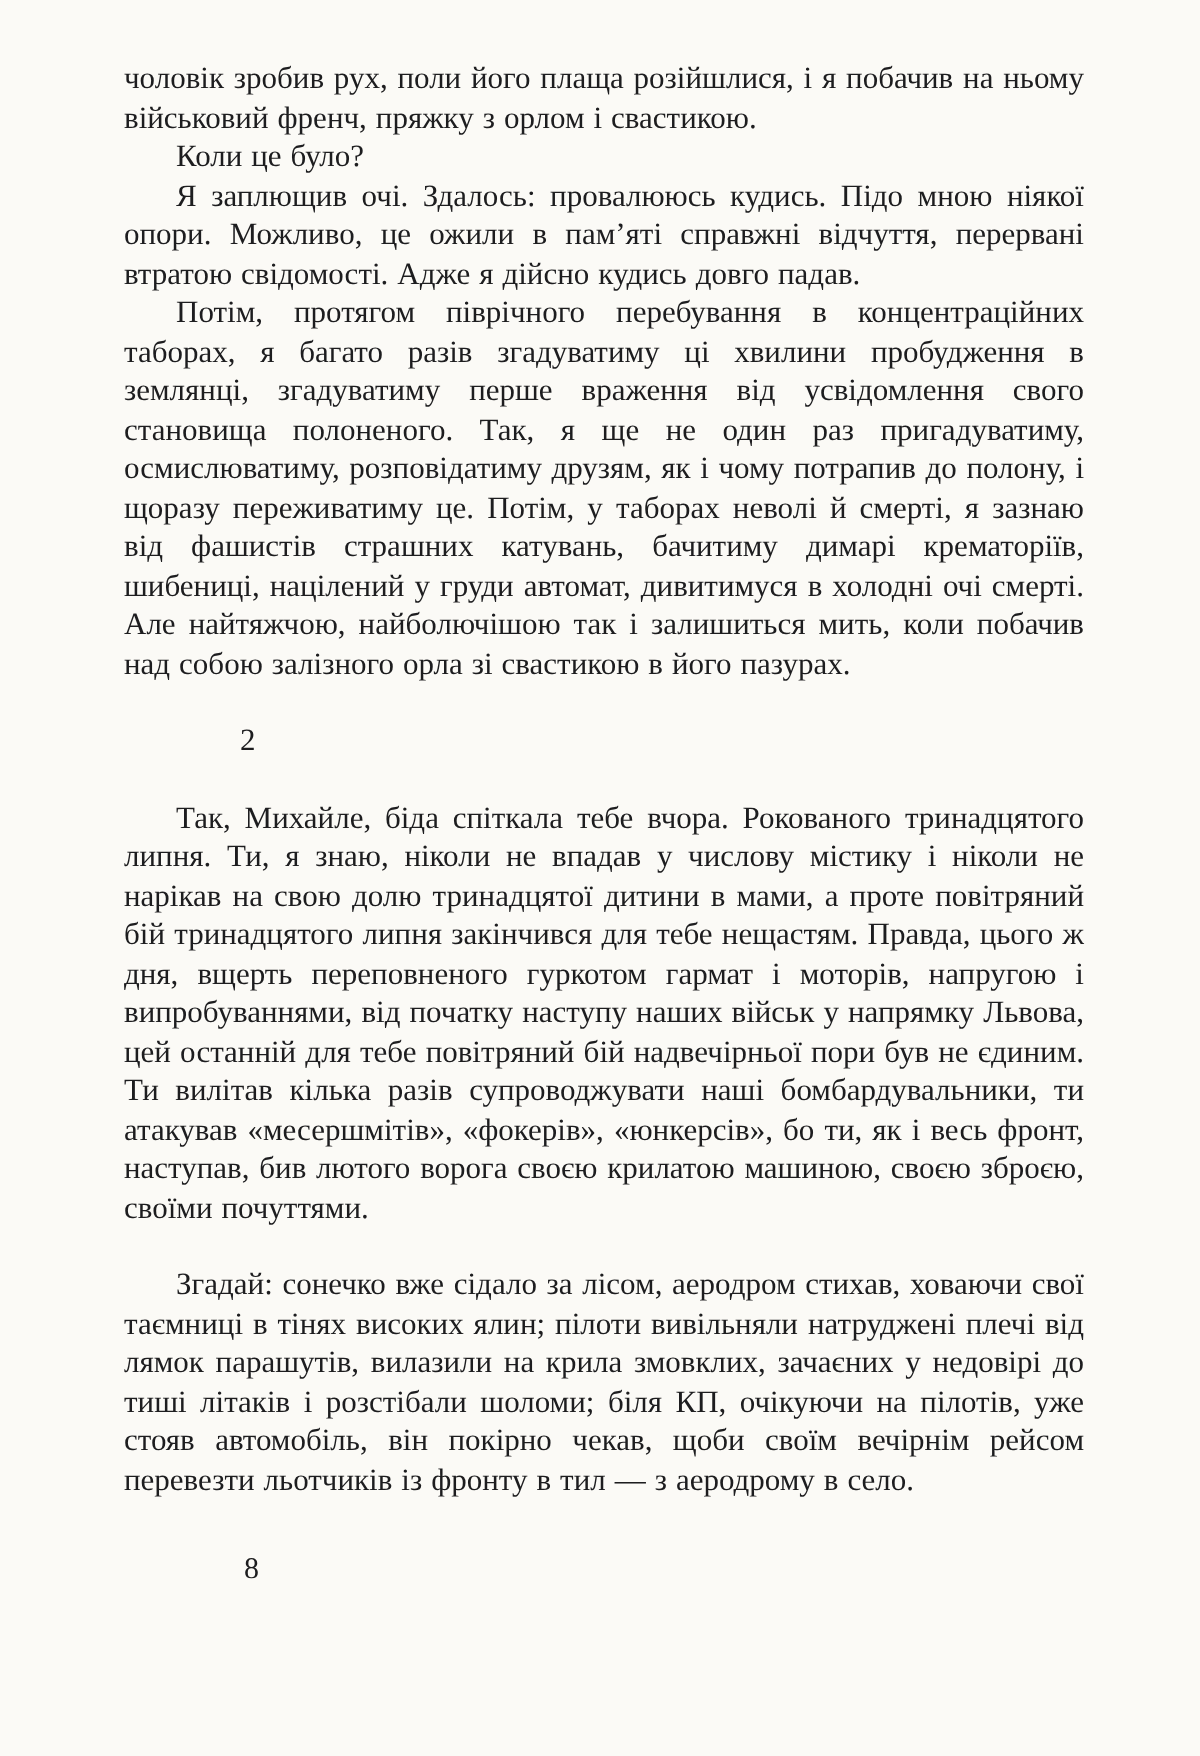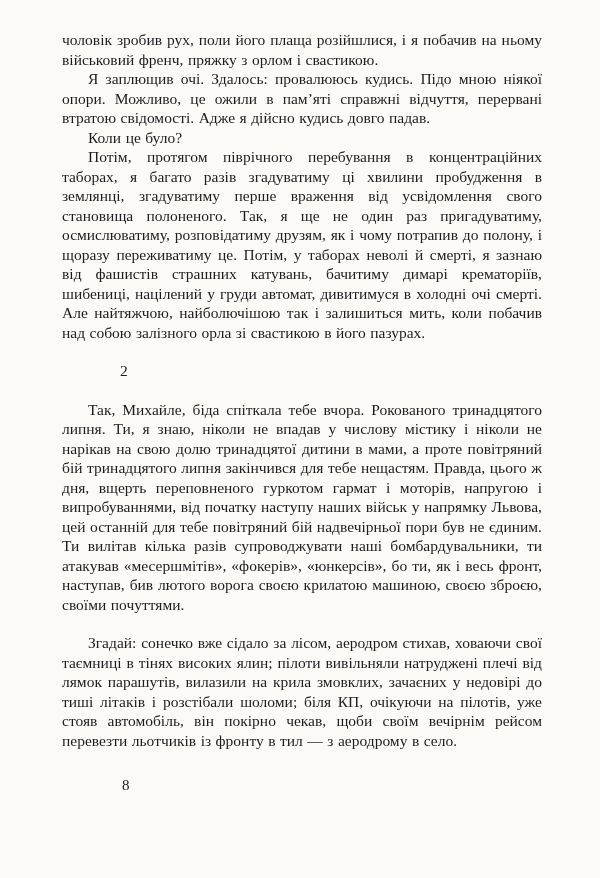--- a/index.html
+++ b/index.html
@@ -49,23 +49,23 @@
   }
 </style>
 </head>
 <body>
 
 <div class="page">
   <div class="text-block">
 
     <p class="para no-indent">чоловік зробив рух, поли його плаща розійшлися, і я побачив на ньому військовий френч, пряжку з орлом і свастикою.</p>
 
+    <p class="para">Коли це було?</p>
+
     <p class="para">Я заплющив очі. Здалось: провалююсь кудись. Підо мною ніякої опори. Можливо, це ожили в пам’яті справжні відчуття, перервані втратою свідомості. Адже я дійсно кудись довго падав.</p>
-
-    <p class="para">Коли це було?</p>
 
     <p class="para">Потім, протягом піврічного перебування в концентраційних таборах, я багато разів згадуватиму ці хвилини пробудження в землянці, згадуватиму перше враження від усвідомлення свого становища полоненого. Так, я ще не один раз пригадуватиму, осмислюватиму, розповідатиму друзям, як і чому потрапив до полону, і щоразу переживатиму це. Потім, у таборах неволі й смерті, я зазнаю від фашистів страшних катувань, бачитиму димарі крематоріїв, шибениці, націлений у груди автомат, дивитимуся в холодні очі смерті. Але найтяжчою, найболючішою так і залишиться мить, коли побачив над собою залізного орла зі свастикою в його пазурах.</p>
 
 
     <div class="section-number">2</div>
 
     <p class="para">Так, Михайле, біда спіткала тебе вчора. Рокованого тринадцятого липня. Ти, я знаю, ніколи не впадав у числову містику і ніколи не нарікав на свою долю тринадцятої дитини в мами, а проте повітряний бій тринадцятого липня закінчився для тебе нещастям. Правда, цього ж дня, вщерть переповненого гуркотом гармат і моторів, напругою і випробуваннями, від початку наступу наших військ у напрямку Львова, цей останній для тебе повітряний бій надвечірньої пори був не єдиним. Ти вилітав кілька разів супроводжувати наші бомбардувальники, ти атакував «месершмітів», «фокерів», «юнкерсів», бо ти, як і весь фронт, наступав, бив лютого ворога своєю крилатою машиною, своєю зброєю, своїми почуттями.</p>
 
     <p class="para spaced">Згадай: сонечко вже сідало за лісом, аеродром стихав, ховаючи свої таємниці в тінях високих ялин; пілоти вивільняли натруджені плечі від лямок парашутів, вилазили на крила змовклих, зачаєних у недовірі до тиші літаків і розстібали шоломи; біля КП, очікуючи на пілотів, уже стояв автомобіль, він покірно чекав, щоби своїм вечірнім рейсом перевезти льотчиків із фронту в тил — з аеродрому в село.</p>
 

